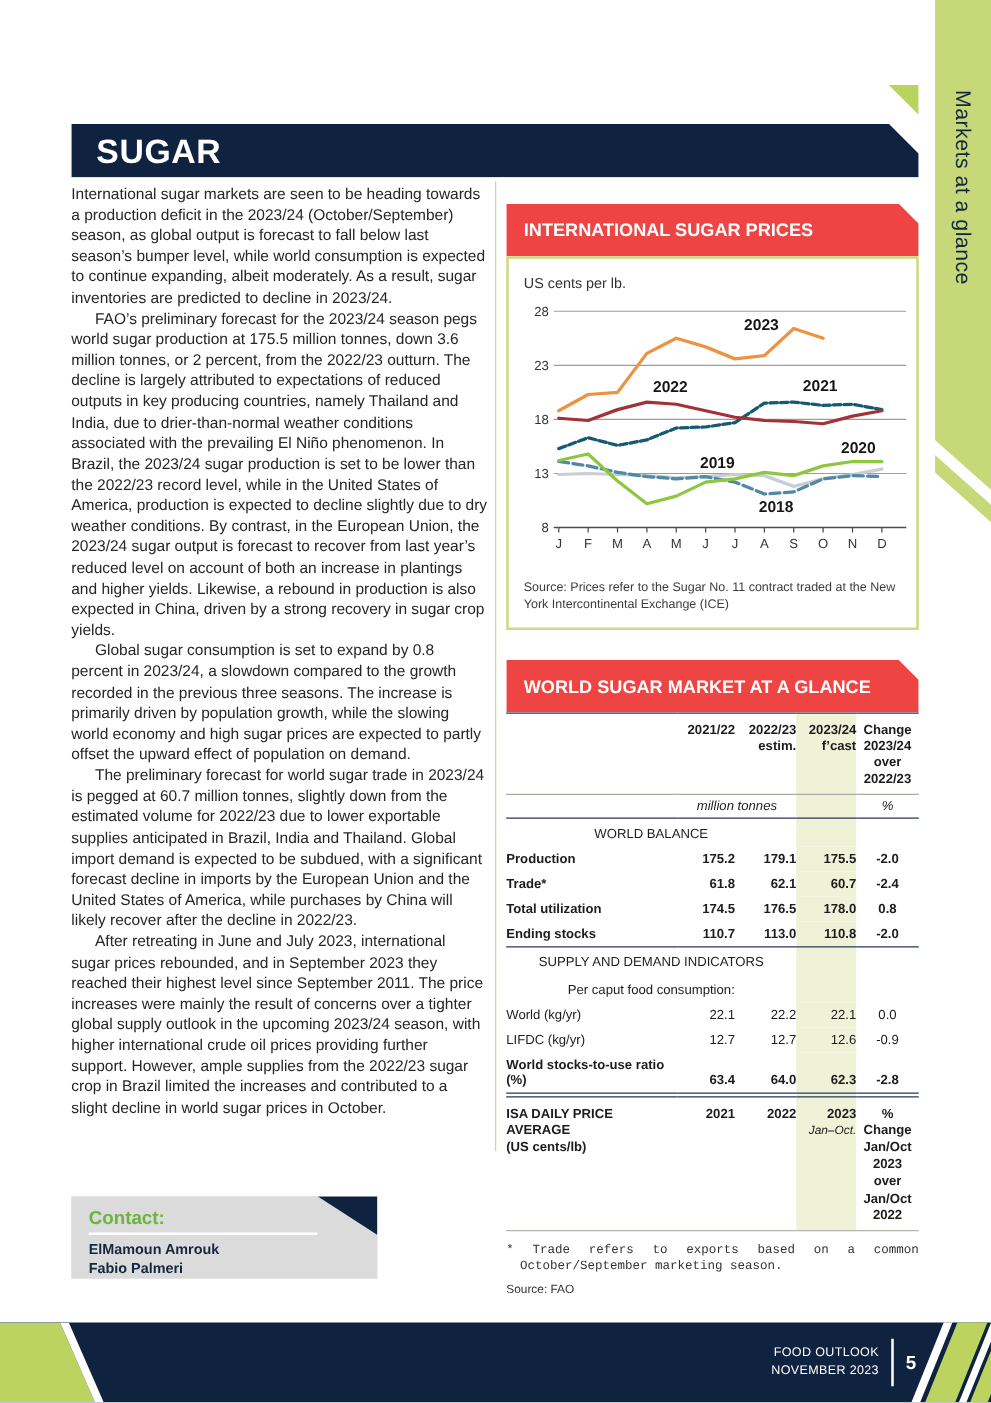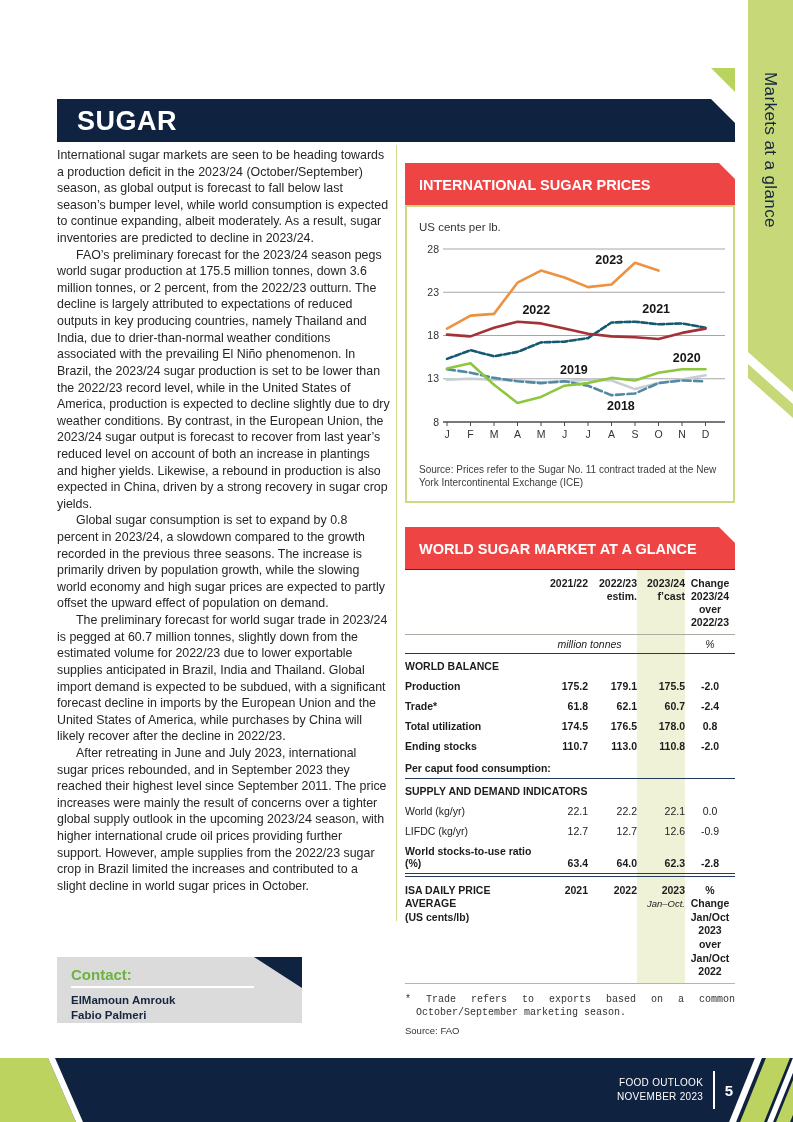--- a/index.html
+++ b/index.html
@@ -44,21 +44,21 @@
           border-top:1.4px solid #24395c;border-bottom:1px solid #b3b6aa;}
   table.glance td{padding:4px 0;vertical-align:bottom;}
   td.lbl{text-align:left;}
   td.num{text-align:right;padding-right:5px;}
   td.chg{text-align:center;}
   td.hl{background:#f0f2d8;}
   .bold{font-weight:bold;}
   tr.row-head td{vertical-align:top;font-weight:bold;padding-top:7px;line-height:1.25;}
   tr.row-units td{border-top:1px solid #a9aca1;border-bottom:1.4px solid #24395c;
           font-style:italic;text-align:center;padding:3px 0;}
-  tr.row-section td{font-weight:bold;padding:6px 0 4px 0;}
+  tr.row-section td{font-weight:normal;padding:6px 0 4px 0;text-align:center;}
   tr.sec-top td{border-top:1.4px solid #24395c;}
   tr.row-div td{border-top:1.3px solid #24395c;border-bottom:1.3px solid #24395c;padding:0;height:2px;}
   tr.row-isa td{vertical-align:top;font-weight:bold;padding-top:7px;line-height:1.3;}
   .isa-sub{font-style:italic;font-weight:normal;font-size:9.5px;}
   tr.row-vals td{border-top:1px solid #a9aca1;padding:7px 0 8px 0;}
   tr.row-vals td.num,tr.row-vals td.chg{font-weight:normal;}
 
   .tbl-footnote{font-size:10px;color:#333;line-height:1.3;margin-top:9px;
           padding-left:11px;text-indent:-11px;text-align:justify;font-family:Liberation Mono, monospace;}
   .tbl-source{font-size:9.5px;color:#333;margin-top:6px;}
@@ -217,27 +217,27 @@
           <td class="num hl">178.0</td>
           <td class="chg">0.8</td>
         </tr>
         <tr class="row-data bold">
           <td class="lbl">Ending stocks</td>
           <td class="num">110.7</td>
           <td class="num">113.0</td>
           <td class="num hl">110.8</td>
           <td class="chg">-2.0</td>
         </tr>
+        <tr class="row-section sec-top">
+          <td class="lbl" colspan="3">SUPPLY AND DEMAND INDICATORS</td>
+          <td class="hl"></td>
+          <td></td>
+        </tr>
         <tr class="row-section">
           <td class="lbl" colspan="3">Per caput food consumption:</td>
-          <td class="hl"></td>
-          <td></td>
-        </tr>
-        <tr class="row-section sec-top">
-          <td class="lbl" colspan="3">SUPPLY AND DEMAND INDICATORS</td>
           <td class="hl"></td>
           <td></td>
         </tr>
         <tr class="row-data">
           <td class="lbl">World (kg/yr)</td>
           <td class="num">22.1</td>
           <td class="num">22.2</td>
           <td class="num hl">22.1</td>
           <td class="chg">0.0</td>
         </tr>

